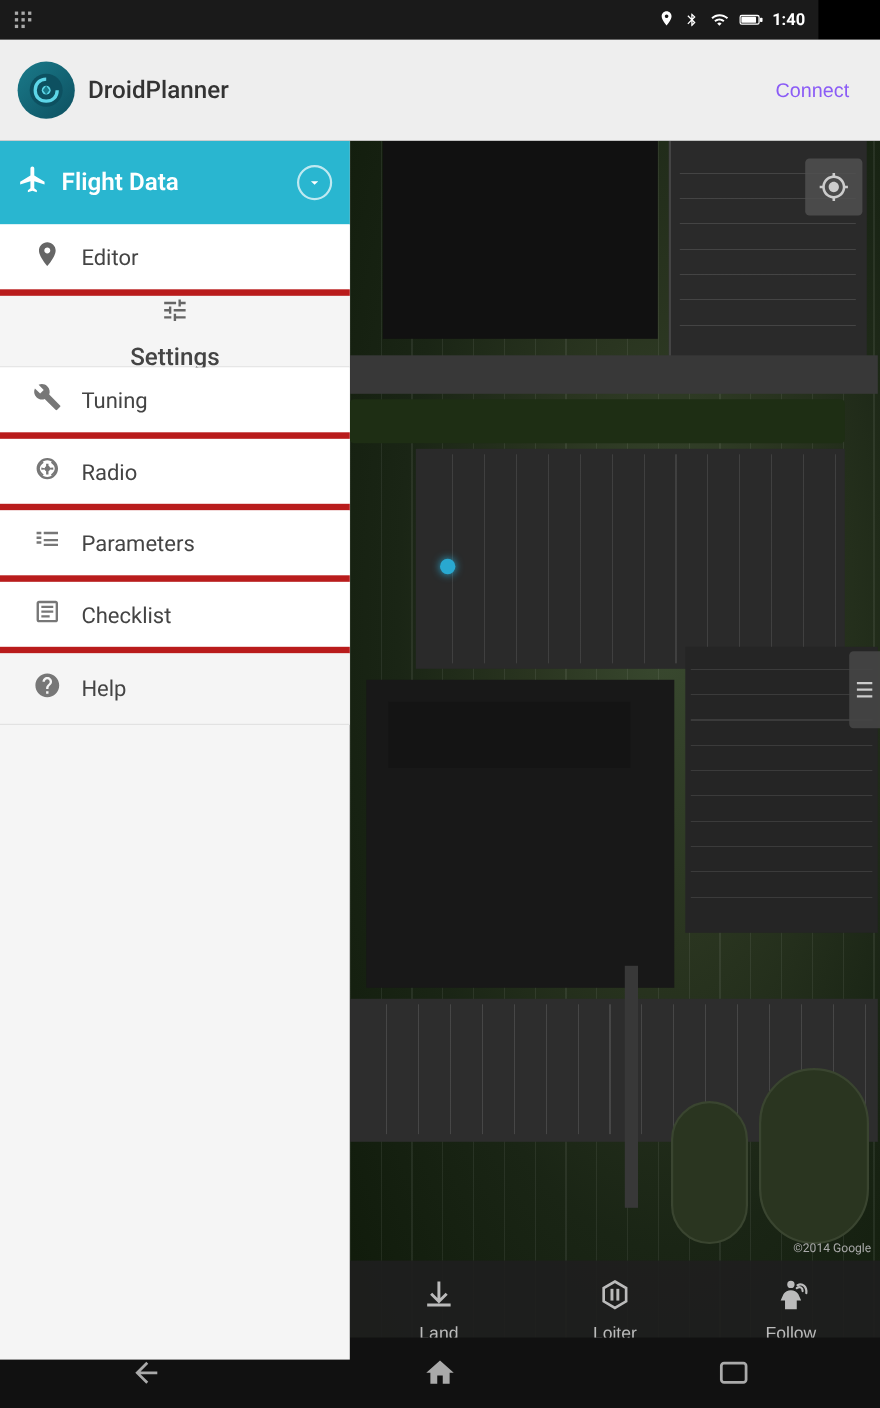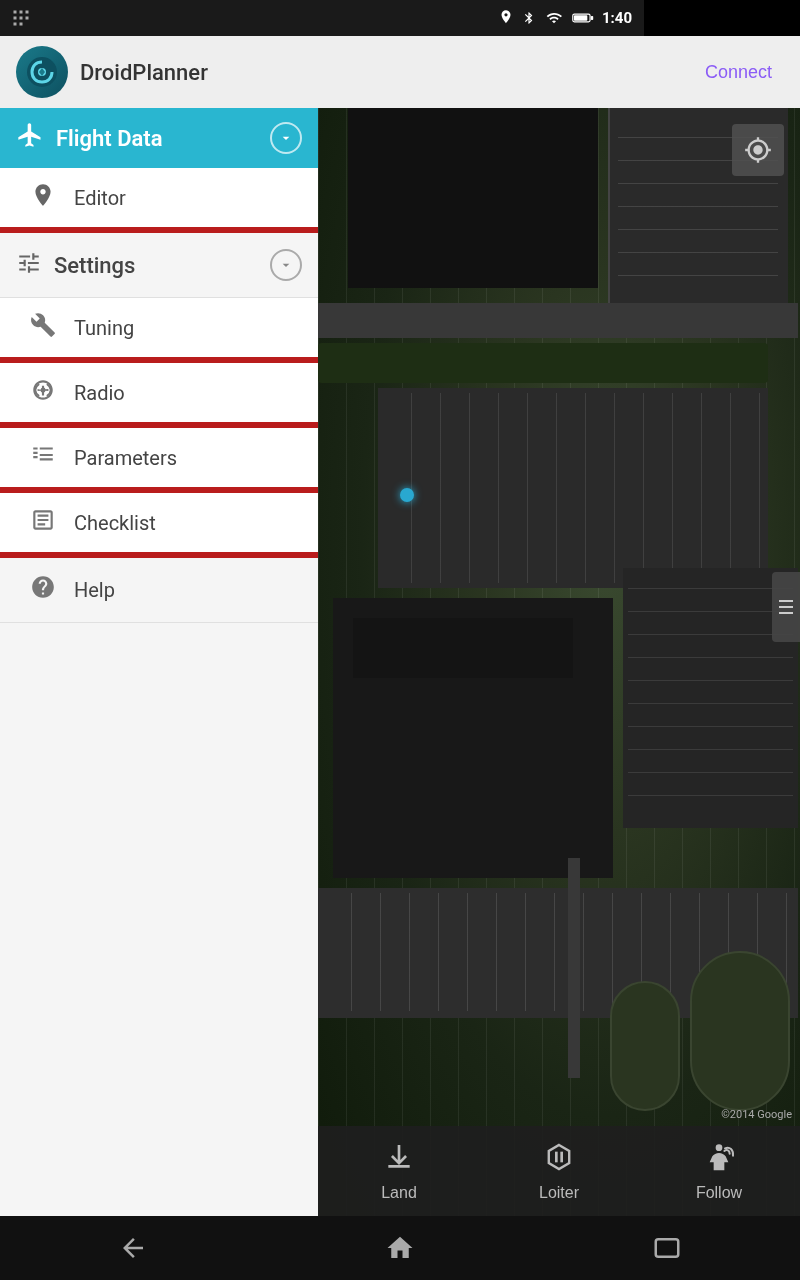--- a/index.html
+++ b/index.html
@@ -7,21 +7,21 @@
       width: 800px;
       height: 1280px;
       background: #000;
       font-family: 'Roboto', Arial, sans-serif;
       overflow: hidden;
       position: relative;
     }
 
     
     .status-bar {
-      width: 644px;
+      width: 744px;
       height: 36px;
       background: #1a1a1a;
       display: flex;
       align-items: center;
       justify-content: flex-end;
       padding: 0 12px;
       gap: 8px;
       position: relative;
       z-index: 100;
     }
@@ -39,21 +39,21 @@
     }
     .status-time {
       color: #fff;
       font-size: 15px;
       font-weight: bold;
     }
 
     
     .app-bar {
       width: 800px;
-      height: 72px;
+      height: 92px;
       background: #eeeeee;
       display: flex;
       align-items: center;
       padding: 0 16px;
       justify-content: space-between;
       z-index: 100;
       position: relative;
     }
     .app-bar-left {
       display: flex;
@@ -101,21 +101,21 @@
       background: #f5f5f5;
       display: flex;
       flex-direction: column;
       z-index: 50;
       flex-shrink: 0;
     }
 
     
     .sidebar-header-flight {
       background: #29b6d0;
-      height: 60px;
+      height: 76px;
       display: flex;
       align-items: center;
       padding: 0 16px;
       gap: 12px;
       cursor: pointer;
     }
     .flight-icon {
       color: #fff;
       font-size: 26px;
     }
@@ -162,20 +162,21 @@
     
     .sidebar-section-header {
       height: 65px;
       display: flex;
       align-items: center;
       padding: 0 16px;
       gap: 12px;
       cursor: pointer;
       border-bottom: 1px solid #e0e0e0;
       background: #f5f5f5;
+      flex-direction: column;
     }
     .settings-icon {
       color: #666;
       font-size: 22px;
     }
     .settings-label {
       font-size: 22px;
       color: #444;
       font-weight: 500;
       flex: 1;

